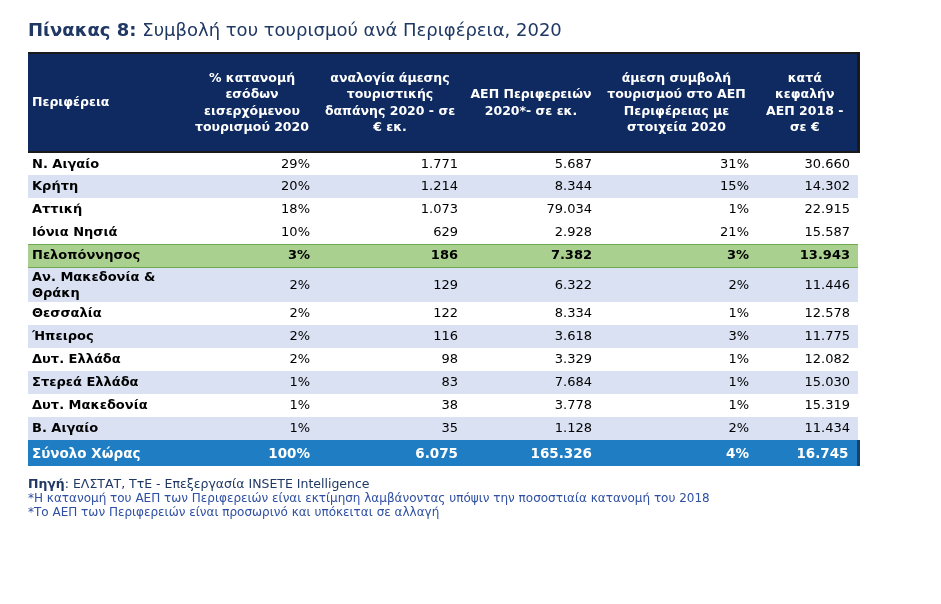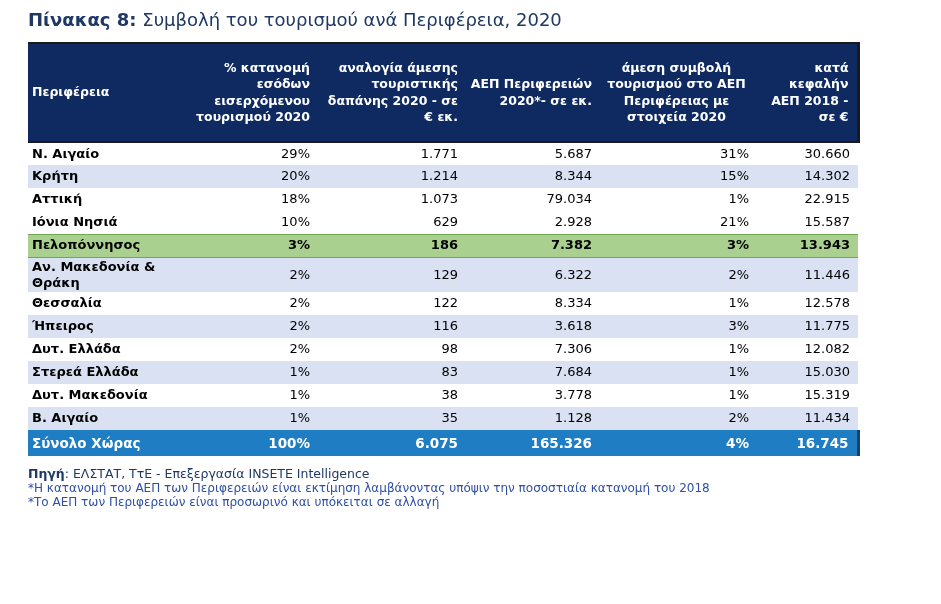--- a/index.html
+++ b/index.html
@@ -1,21 +1,21 @@
 <!DOCTYPE html>
 <html lang="el" style="--title_color: #1F3864; --header_bg: #0F2A60; --header_text: #FFFFFF; --stripe_bg: #D9E1F2; --green_bg: #A9D08E; --green_border: #6FA84F; --total_bg: #1F7DC4; --total_text: #FFFFFF; --note_color: #2E4FA2; --border_black: #1A1A1A;"><head>
 <meta charset="utf-8">
 <style>
   html, body {
     margin: 0; padding: 0;
     background: #ffffff;
     width: 941px; height: 604px;
     font-family: "DejaVu Sans", "Liberation Sans", sans-serif;
   }
-  .page { padding: 9px 0 0 28px; }
+  .page { padding: 19px 0 0 28px; }
 
   .title {
     font-size: 18px;
     color: var(--title_color, #1F3864);
     margin: 0 0 12px 0;
     white-space: nowrap;
   }
   .bold { font-weight: bold; }
 
   table {
@@ -29,21 +29,20 @@
   col.c4 { width: 134px; }
   col.c5 { width: 157px; }
   col.c6 { width: 101px; }
 
   thead th {
     background: var(--header_bg, #0F2A60);
     color: var(--header_text, #FFFFFF);
     font-size: 12.5px;
     font-weight: bold;
     line-height: 1.3;
-    text-align: right;
     vertical-align: middle;
     height: 99px;
     padding: 3px 8px 3px 4px;
     box-sizing: border-box;
     border-top: 2px solid var(--border_black, #1A1A1A);
     border-bottom: 2px solid var(--border_black, #1A1A1A);
   }
   thead th.left   { text-align: left; }
   thead th.center { text-align: center; }
   thead th:last-child { border-right: 3px solid var(--border_black, #1A1A1A); }
@@ -177,21 +176,21 @@
     <td>2%</td>
     <td>116</td>
     <td>3.618</td>
     <td>3%</td>
     <td>11.775</td>
   </tr>
         <tr>
     <td>Δυτ. Ελλάδα</td>
     <td>2%</td>
     <td>98</td>
-    <td>7.306</td>
+    <td>3.329</td>
     <td>1%</td>
     <td>12.082</td>
   </tr>
         <tr class="stripe">
     <td>Στερεά Ελλάδα</td>
     <td>1%</td>
     <td>83</td>
     <td>7.684</td>
     <td>1%</td>
     <td>15.030</td>

